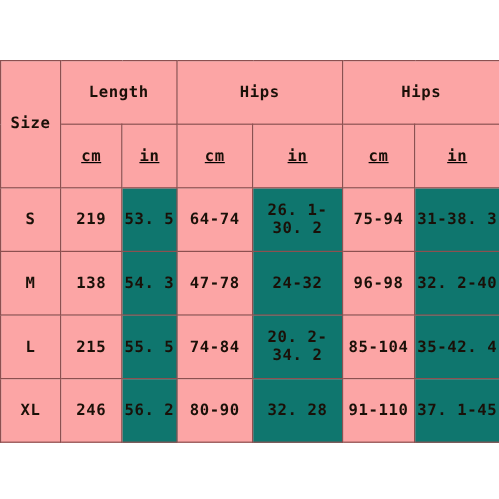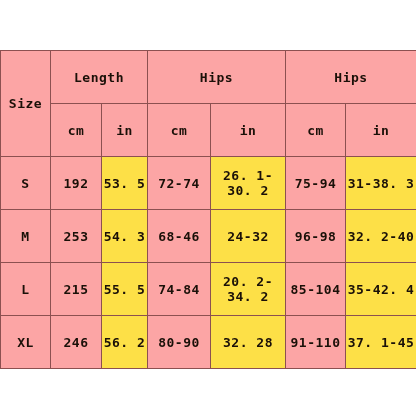--- a/index.html
+++ b/index.html
@@ -38,33 +38,33 @@
     font-size: 13px;
     color: #1a1008;
     letter-spacing: 0.5px;
     padding: 0;
     background: #fca5a5;
     font-family: "DejaVu Sans Mono", "Liberation Mono", monospace;
   }
 
   table.size-chart td.hl,
   table.size-chart th.hl {
-    background: #fde047;
+    background: #0f766e;
   }
 
   .col-size  { width: 50px; }
   .col-lcm   { width: 51px; }
   .col-lin   { width: 46px; }
   .col-wcm   { width: 63px; }
   .col-win   { width: 75px; }
   .col-hcm   { width: 60px; }
   .col-hin   { width: 71px; }
 
   .r-head1 { height: 53px; }
-  .r-head2 { height: 53px; }
+  .r-head2 { height: 53px; text-decoration: underline; }
   .r-body  { height: 53px; }
 
   .size-cell {
     vertical-align: bottom;
     padding-bottom: 14px;
   }
 
   .grp-head { font-size: 13.5px; }
   .unit-head { font-size: 13px; }
   .size-label { font-size: 13.5px; }
@@ -95,32 +95,32 @@
         <th class="unit-head">in</th>
         <th class="unit-head">cm</th>
         <th class="unit-head">in</th>
         <th class="unit-head">cm</th>
         <th class="unit-head">in</th>
       </tr>
     </thead>
     <tbody>
       <tr class="r-body">
         <td>S</td>
-        <td>192</td>
+        <td>219</td>
         <td class="hl">53. 5</td>
-        <td>72-74</td>
+        <td>64-74</td>
         <td class="hl">26. 1-30. 2</td>
         <td>75-94</td>
         <td class="hl">31-38. 3</td>
       </tr>
       <tr class="r-body">
         <td>M</td>
-        <td>253</td>
+        <td>138</td>
         <td class="hl">54. 3</td>
-        <td>68-46</td>
+        <td>47-78</td>
         <td class="hl">24-32</td>
         <td>96-98</td>
         <td class="hl">32. 2-40</td>
       </tr>
       <tr class="r-body">
         <td>L</td>
         <td>215</td>
         <td class="hl">55. 5</td>
         <td>74-84</td>
         <td class="hl">20. 2-34. 2</td>

